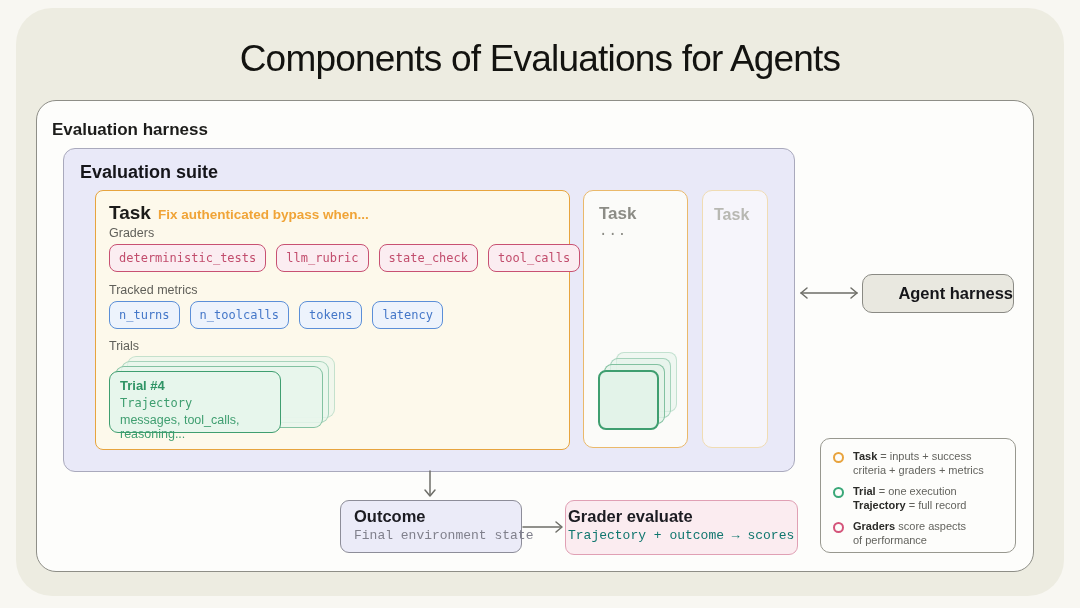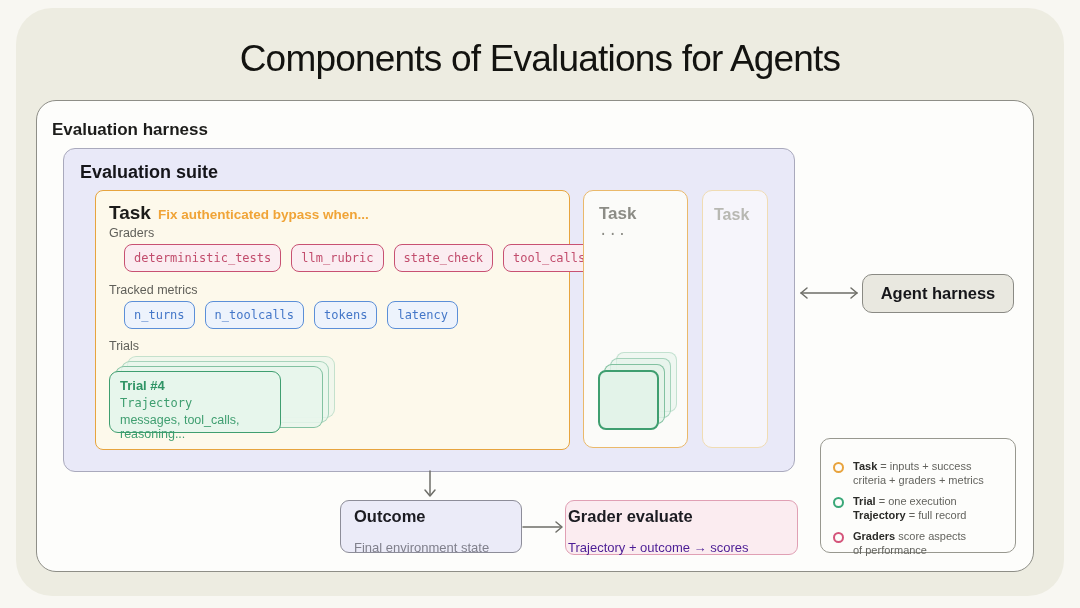--- a/index.html
+++ b/index.html
@@ -45,21 +45,21 @@
     position:absolute; left:95px; top:190px; width:475px; height:260px;
     background:#fdf9eb; border:1.5px solid #e7a43e; border-radius:8px;
   }
   .task1-header { position:absolute; left:13px; top:11px; white-space:nowrap; }
   .task1-title { font-size:19px; font-weight:bold; color:#1c1c1a; }
   .task1-subtitle { font-size:13.5px; font-weight:bold; color:#f0a437; margin-left:7px; }
   .sec-label { position:absolute; left:13px; font-size:12.5px; color:#5f5f59; }
   .lbl-graders { top:35px; }
   .lbl-metrics { top:92px; }
   .lbl-trials  { top:148px; }
-  .pill-row { position:absolute; left:13px; display:flex; gap:10px;margin-left:15px; }
+  .pill-row { position:absolute; left:13px; display:flex; gap:10px; }
   .row-graders { top:53px; }
   .row-metrics { top:110px; }
   .pill {
     height:28px; display:flex; align-items:center; padding:0 9px;
     border-radius:8px; font-family:"DejaVu Sans Mono", monospace;
     font-size:12px; white-space:nowrap;
   }
   .pill-pink { background:#fbedf1; border:1.3px solid #c85172; color:#c24d6d; }
   .pill-blue { background:#edf3fc; border:1.3px solid #5b8fd8; color:#4477c8; }
 
@@ -94,42 +94,42 @@
 
   .task-card3 {
     position:absolute; left:702px; top:190px; width:66px; height:258px;
     background:#f6f5fb; border:1.5px solid #f0dcb3; border-radius:10px;
   }
   .task3-title { position:absolute; left:11px; top:15px; font-size:16px; font-weight:bold; color:#b8b8b2; }
 
   .agent-harness {
     position:absolute; left:862px; top:274px; width:152px; height:39px;
     background:#e9e8e0; border:1.5px solid #8a8a84; border-radius:10px;
-    display:flex; align-items:center; justify-content:center;
+    display:flex; align-items:center; justify-content:flex-end;
     font-size:16.5px; font-weight:bold; color:#16161a;
   }
 
   .outcome-box {
     position:absolute; left:340px; top:500px; width:182px; height:53px;
     background:#ebebf8; border:1.5px solid #8d8d99; border-radius:9px;
     padding:6px 13px;
   }
   .flow-title { font-size:16.5px; font-weight:bold; color:#1c1c22; }
-  .flow-sub   { font-size:13px; color:#80808c; margin-top:14px; white-space:nowrap; }
+  .flow-sub   { font-size:13px; color:#80808c; margin-top:2px; white-space:nowrap;font-family:Liberation Mono, monospace; }
   .grader-box {
     position:absolute; left:565px; top:500px; width:233px; height:55px;
     background:#fbecf0; border:1.5px solid #e0a0b4; border-radius:9px;
     padding:6px 2px;
   }
-  .grader-box .flow-sub { color:#4c1d95; }
+  .grader-box .flow-sub { color:#0f766e; }
 
   .legend {
     position:absolute; left:820px; top:438px; width:196px; height:115px;
     background:#fdfdfb; border:1.2px solid #98988f; border-radius:10px;
-    padding:21px 12px;
+    padding:11px 12px;
   }
   .legend-item { display:flex; gap:9px; margin-bottom:8px; }
   .legend-marker {
     width:11px; height:11px; border-radius:50%; flex:0 0 11px;
     margin-top:2px; background:transparent; border:2px solid #999;
   }
   .m-orange { border-color:#e8a33d; }
   .m-green  { border-color:#3aa878; }
   .m-pink   { border-color:#d4547a; }
   .legend-text { font-size:11px; line-height:13.5px; color:#63635e; }

